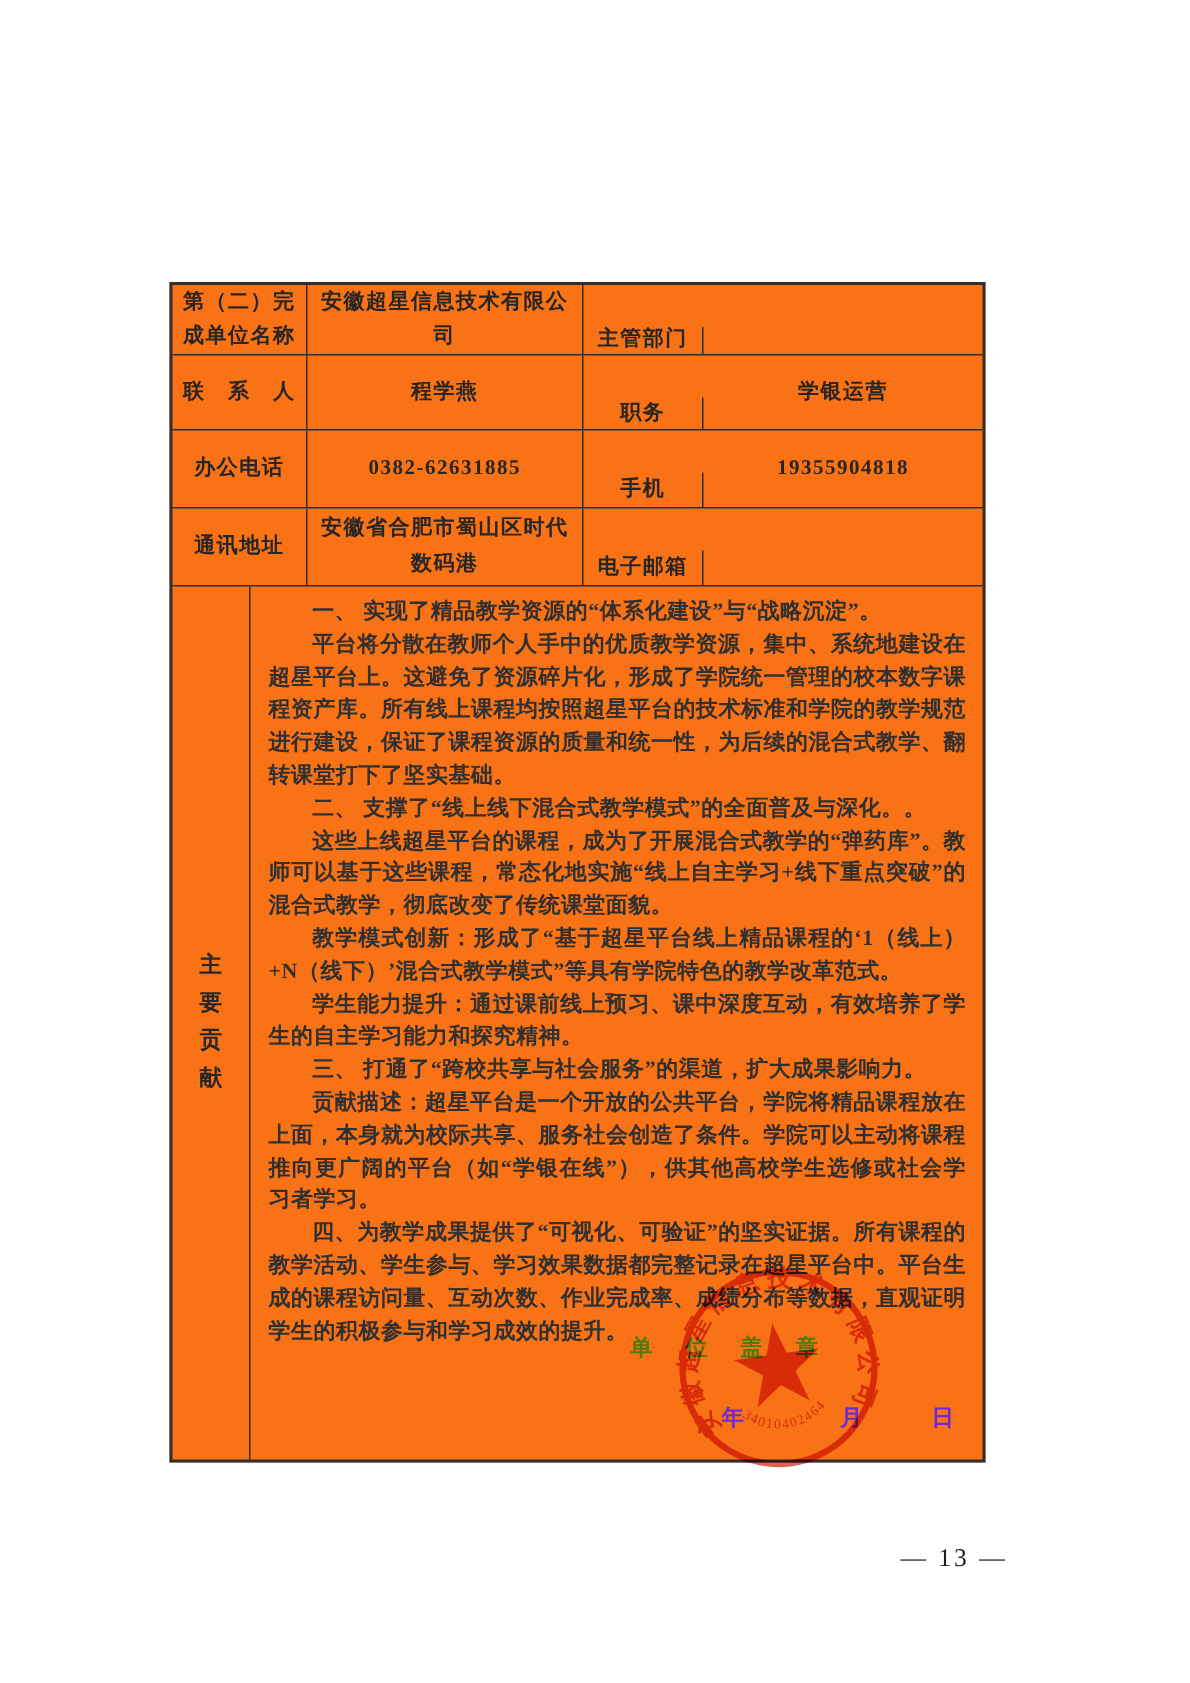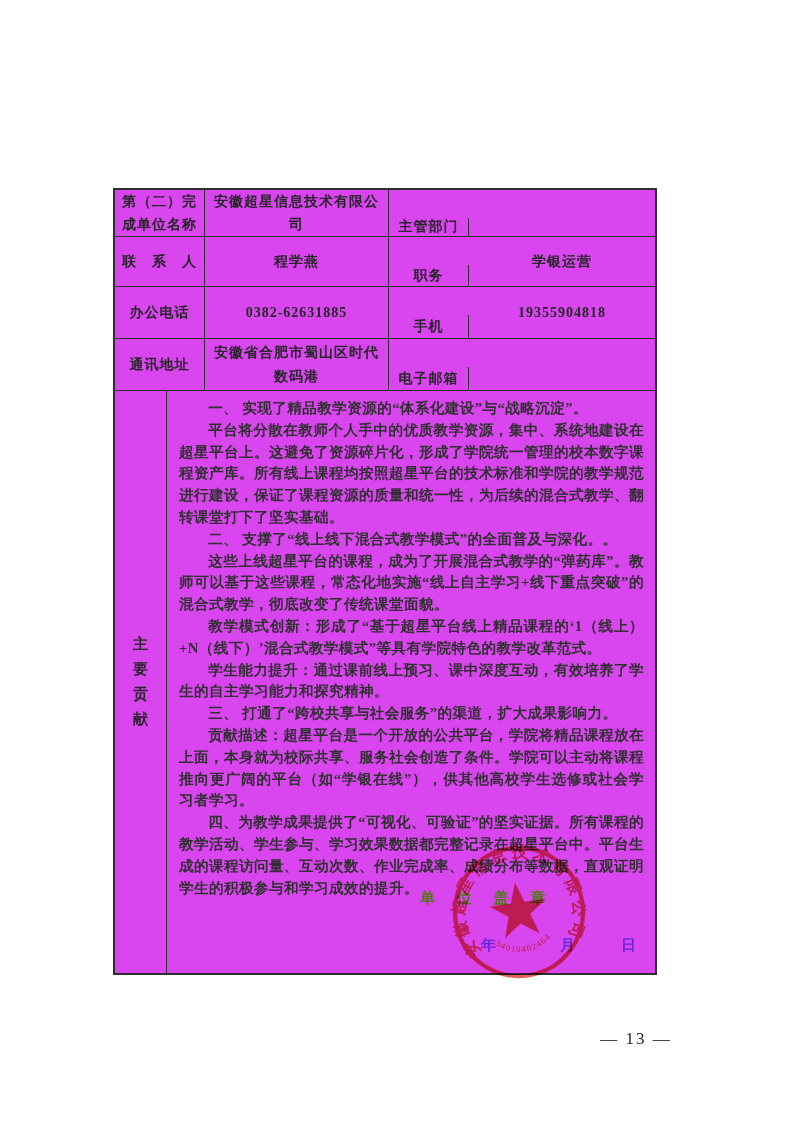--- a/index.html
+++ b/index.html
@@ -18,21 +18,21 @@
   
   .doc-table {
     position: absolute;
     left: 113px;
     top: 188px;
     width: 544px;
     height: 787px;
     border: 2px solid #2f2f2f;
     display: flex;
     flex-direction: column;
-    background: #d946ef;
+    background: #f97316;
   }
   .info-row { display: flex; border-bottom: 1.5px solid #2f2f2f; }
   .info-row .cell {
     display: flex; align-items: center; justify-content: center;
     text-align: center;
     font-size: 14px; font-weight: 700; color: #262626;
     line-height: 1.65; letter-spacing: 1px;
     padding: 2px 5px;
   }
   .cell { border-right: 1.5px solid #2f2f2f; }

